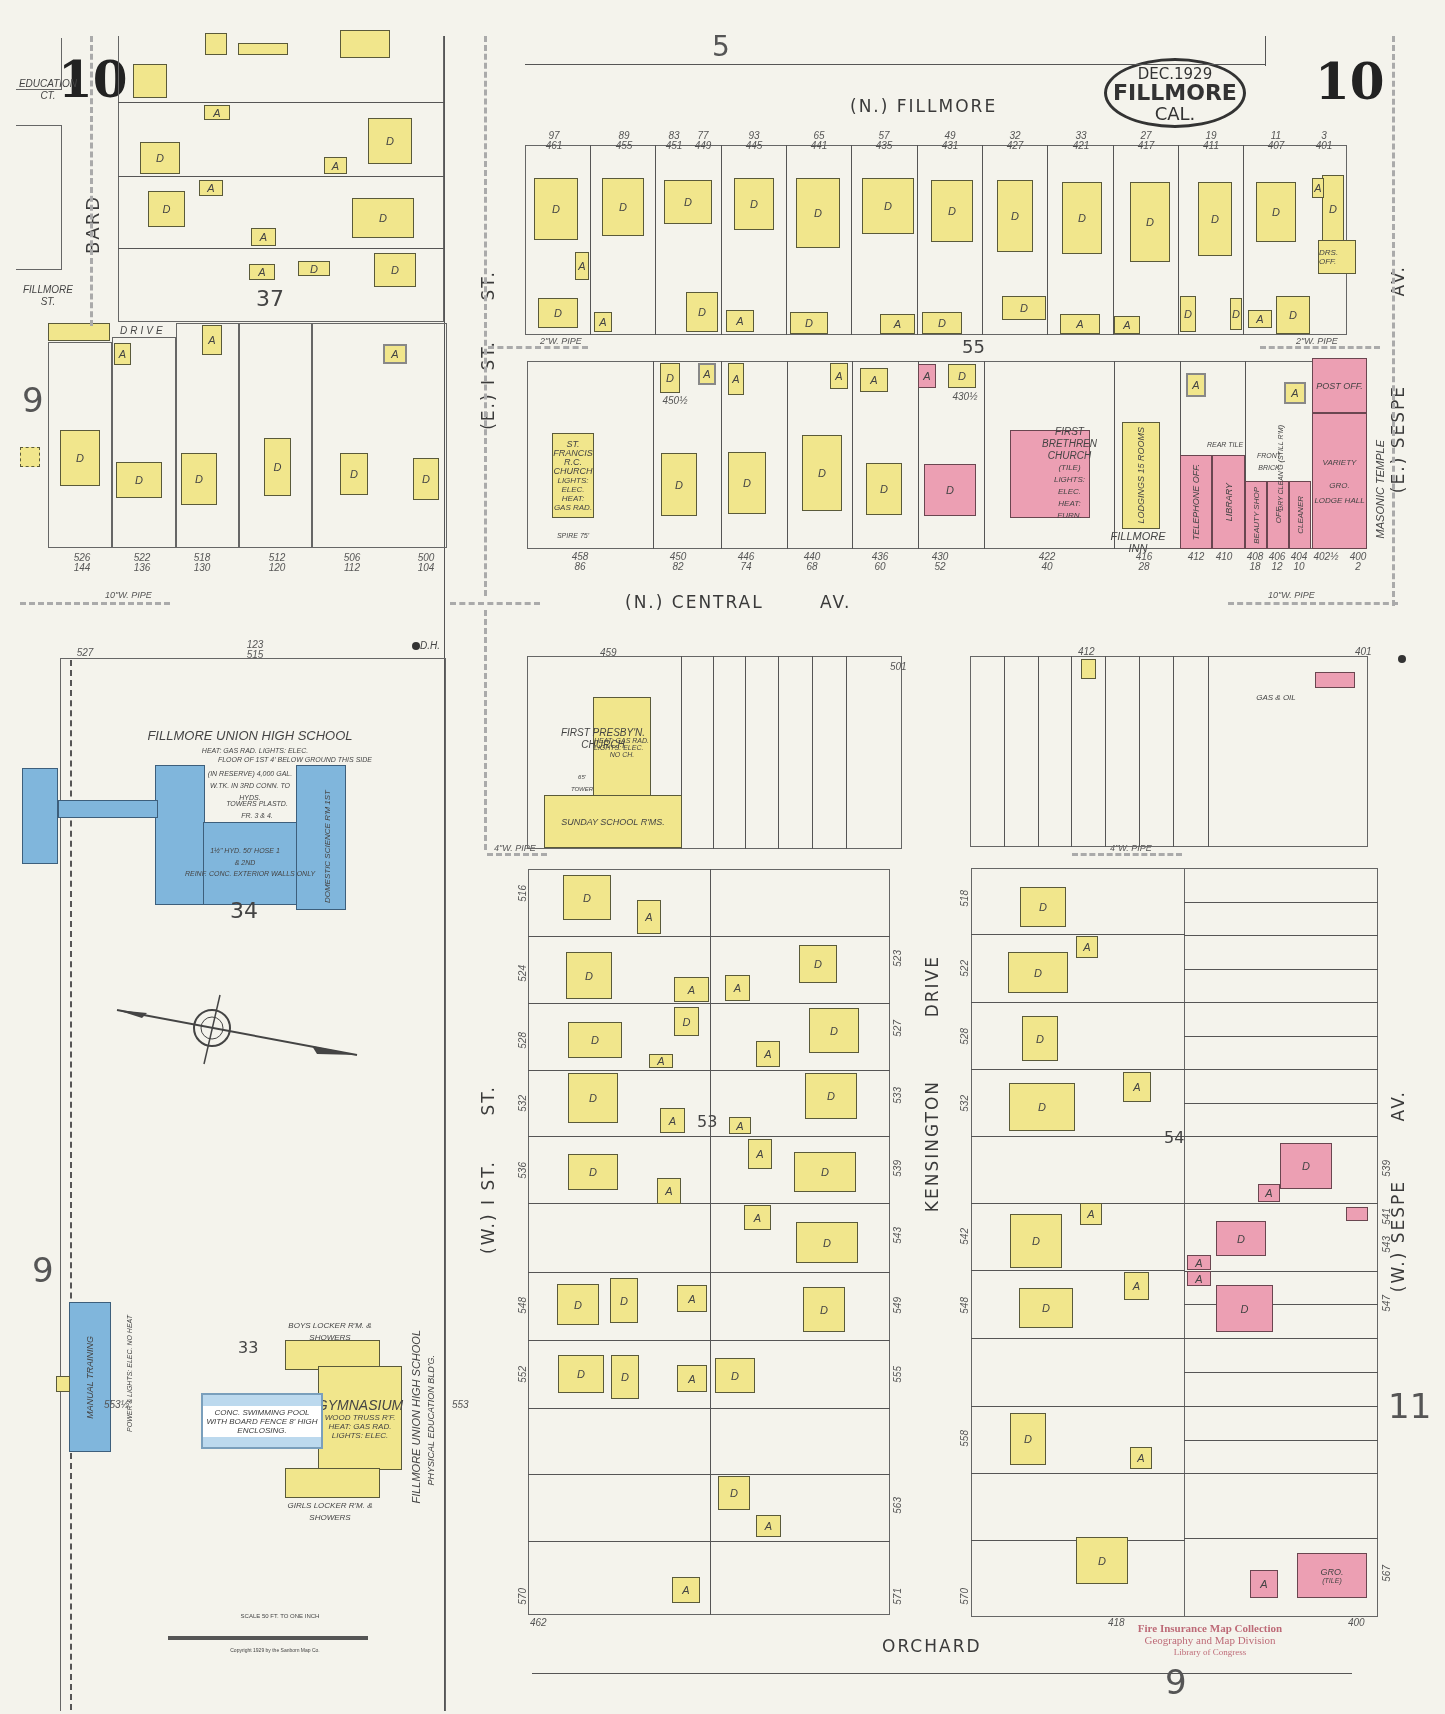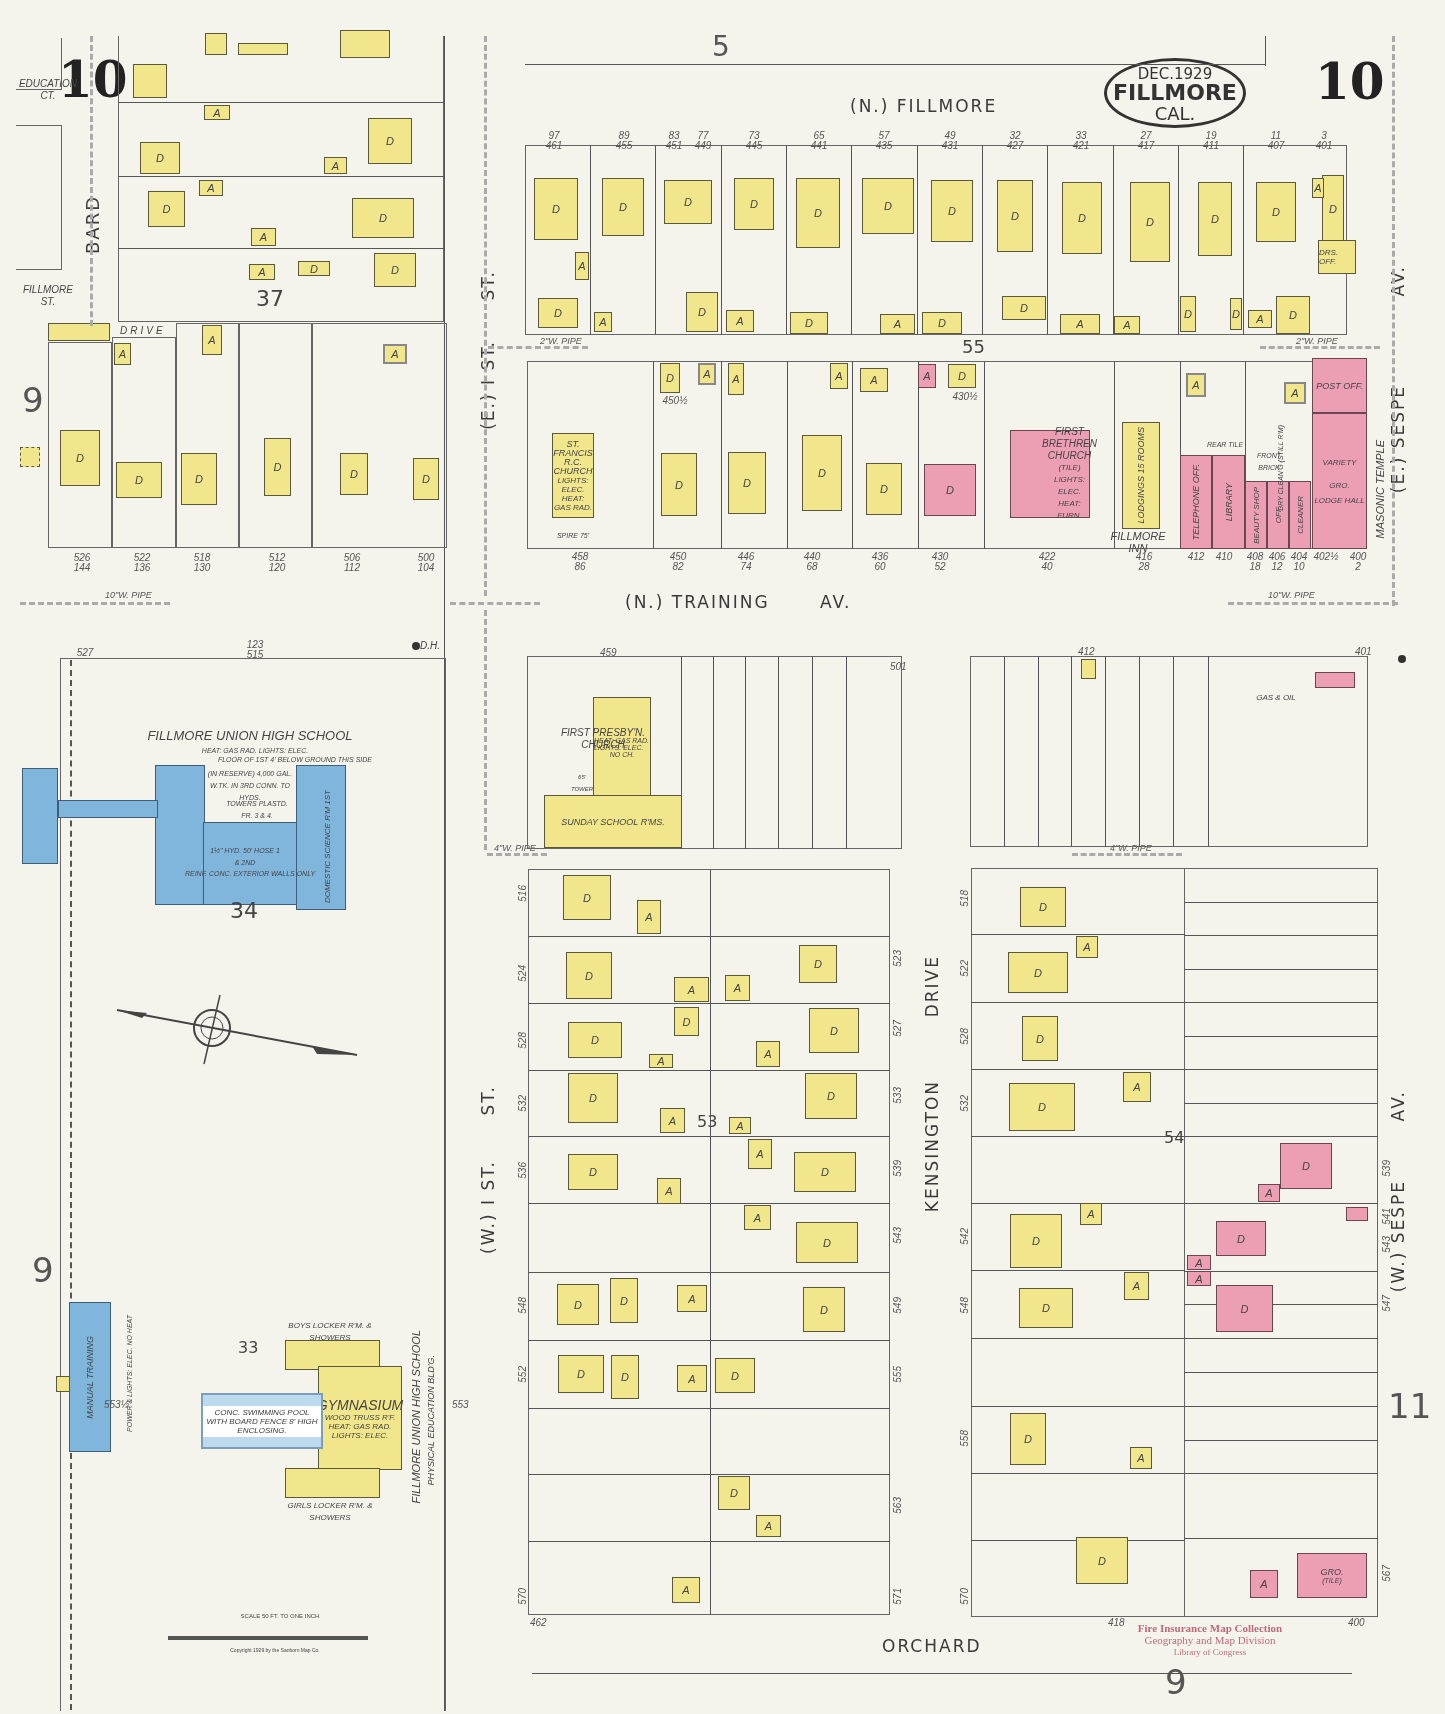--- a/index.html
+++ b/index.html
@@ -40,21 +40,21 @@
 <div class="adjnum" style="left:32px;top:1250px;">9</div>
 <div class="adjnum" style="left:1165px;top:1662px;">9</div>
 <div class="adjnum" style="left:1388px;top:1386px;">11</div>
 
 <div class="line" style="left:525px;top:64px;width:740px;height:1px;"></div>
 <div class="line" style="left:1265px;top:36px;width:1px;height:30px;"></div>
 <div class="line" style="left:532px;top:1673px;width:820px;height:1px;"></div>
 <div class="line" style="left:444px;top:36px;width:1px;height:1675px;"></div>
 
 <div class="street" style="left:850px;top:96px;">(N.) FILLMORE</div>
-<div class="street" style="left:625px;top:592px;">(N.) TRAINING</div>
+<div class="street" style="left:625px;top:592px;">(N.) CENTRAL</div>
 <div class="street" style="left:820px;top:592px;">AV.</div>
 <div class="street vert" style="left:478px;top:340px;">(E.) I ST.</div>
 <div class="street vert" style="left:478px;top:270px;">ST.</div>
 <div class="street vert" style="left:478px;top:1160px;">(W.) I ST.</div>
 <div class="street vert" style="left:478px;top:1085px;">ST.</div>
 <div class="street vert" style="left:922px;top:1080px;">KENSINGTON</div>
 <div class="street vert" style="left:922px;top:955px;">DRIVE</div>
 <div class="street vert" style="left:1388px;top:385px;">(E.) SESPE</div>
 <div class="street vert" style="left:1388px;top:265px;">AV.</div>
 <div class="street vert" style="left:1388px;top:1180px;">(W.) SESPE</div>
@@ -139,21 +139,21 @@
 <div class="line" style="left:982px;top:145px;width:1px;height:190px;"></div>
 <div class="line" style="left:1047px;top:145px;width:1px;height:190px;"></div>
 <div class="line" style="left:1113px;top:145px;width:1px;height:190px;"></div>
 <div class="line" style="left:1178px;top:145px;width:1px;height:190px;"></div>
 <div class="line" style="left:1243px;top:145px;width:1px;height:190px;"></div>
 
 <div class="addr" style="left:534px;top:131px;width:40px;"><span>97</span><br><span>461</span></div>
 <div class="addr" style="left:604px;top:131px;width:40px;"><span>89</span><br><span>455</span></div>
 <div class="addr" style="left:659px;top:131px;width:30px;"><span>83</span><br><span>451</span></div>
 <div class="addr" style="left:688px;top:131px;width:30px;"><span>77</span><br><span>449</span></div>
-<div class="addr" style="left:734px;top:131px;width:40px;"><span>73</span><br><span>445</span></div>
+<div class="addr" style="left:734px;top:131px;width:40px;"><span>93</span><br><span>445</span></div>
 <div class="addr" style="left:799px;top:131px;width:40px;"><span>65</span><br><span>441</span></div>
 <div class="addr" style="left:864px;top:131px;width:40px;"><span>57</span><br><span>435</span></div>
 <div class="addr" style="left:930px;top:131px;width:40px;"><span>49</span><br><span>431</span></div>
 <div class="addr" style="left:995px;top:131px;width:40px;"><span>32</span><br><span>427</span></div>
 <div class="addr" style="left:1061px;top:131px;width:40px;"><span>33</span><br><span>421</span></div>
 <div class="addr" style="left:1126px;top:131px;width:40px;"><span>27</span><br><span>417</span></div>
 <div class="addr" style="left:1191px;top:131px;width:40px;"><span>19</span><br><span>411</span></div>
 <div class="addr" style="left:1256px;top:131px;width:40px;"><span>11</span><br><span>407</span></div>
 <div class="addr" style="left:1304px;top:131px;width:40px;"><span>3</span><br><span>401</span></div>
 

